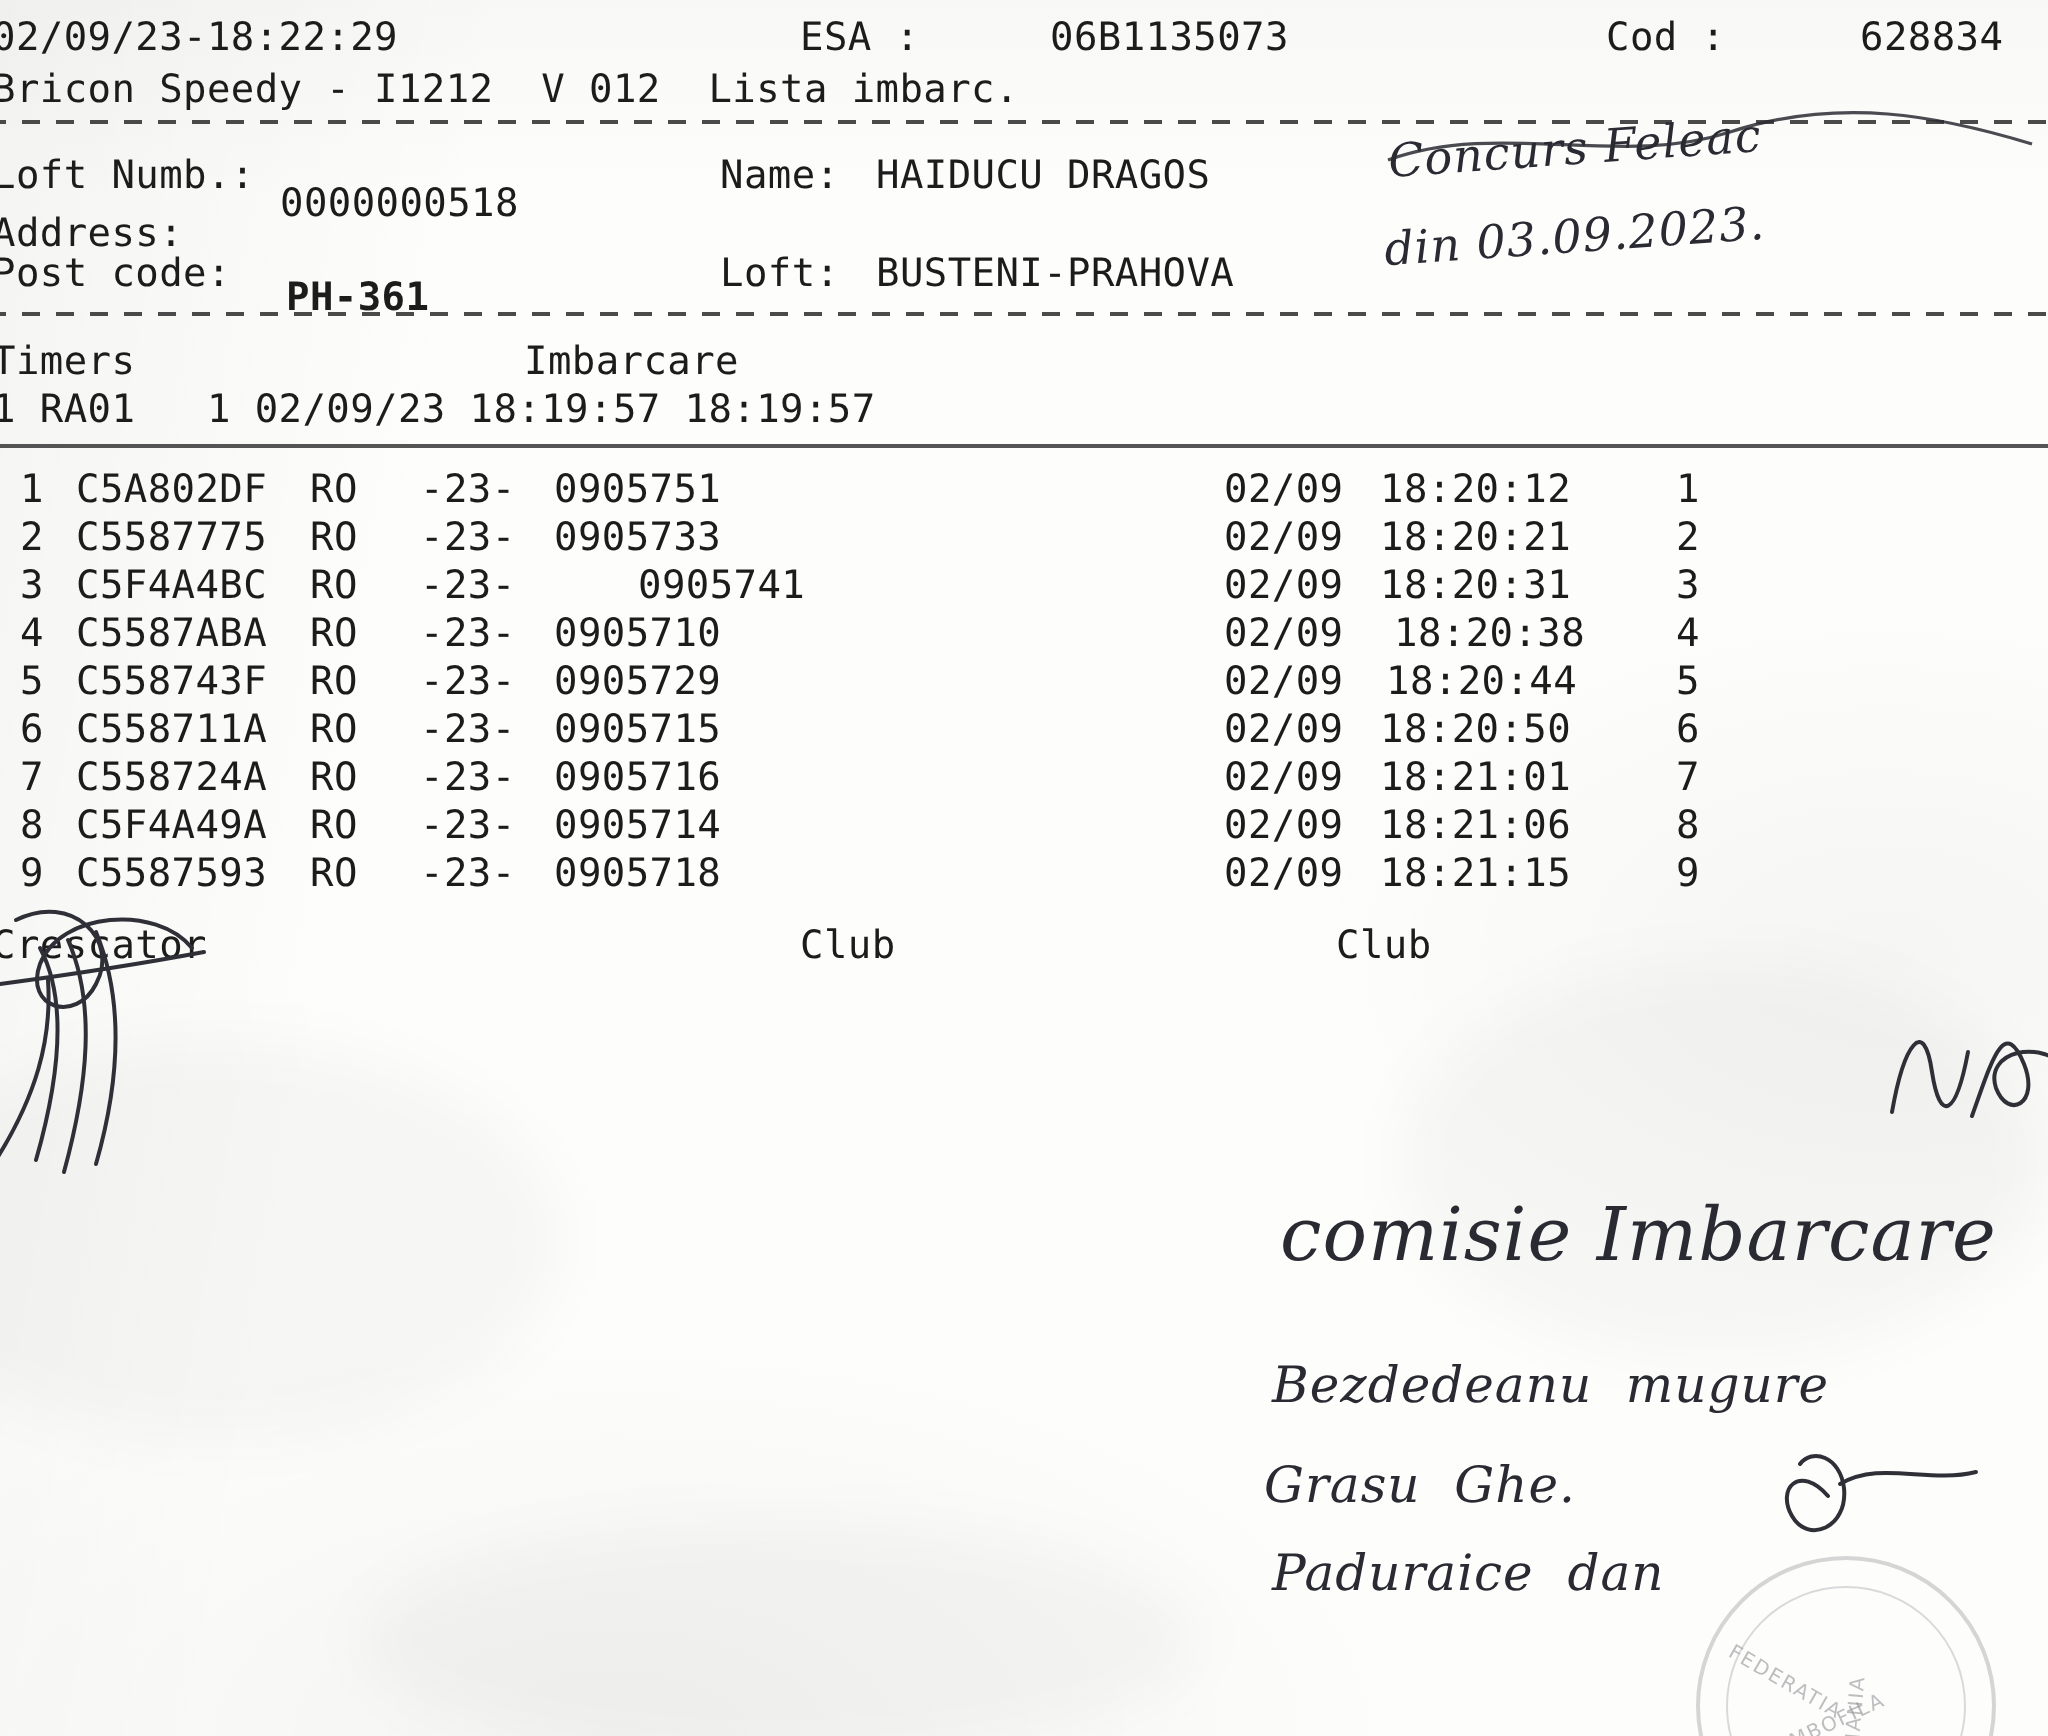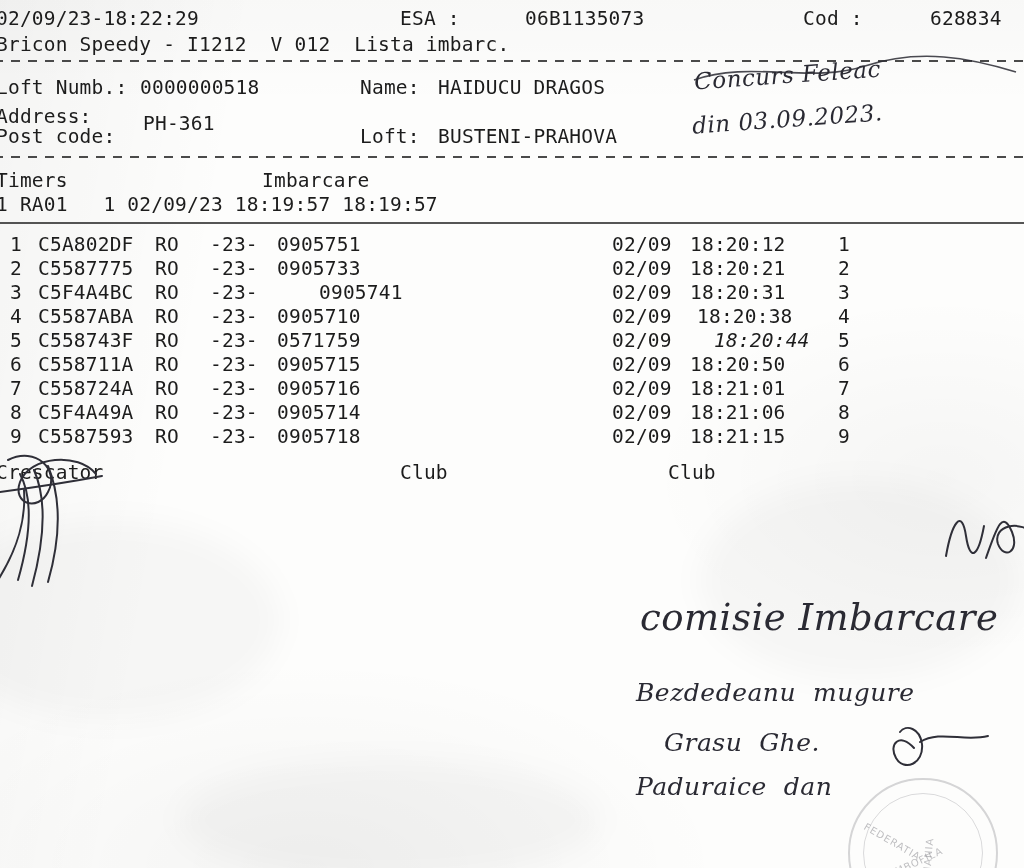--- a/index.html
+++ b/index.html
@@ -131,28 +131,28 @@
   <div class="mono abs" style="left:400px;top:6px;">ESA :</div>
   <div class="mono abs" style="left:525px;top:6px;">06B1135073</div>
   <div class="mono abs" style="left:803px;top:6px;">Cod :</div>
   <div class="mono abs" style="left:930px;top:6px;">628834</div>
 
   <div class="mono abs" style="left:-4px;top:32px;">Bricon Speedy - I1212  V 012  Lista imbarc.</div>
 
   <div class="dashrule" style="top:60px;"></div>
 
   <div class="mono abs" style="left:-4px;top:75px;">Loft Numb.:</div>
-  <div class="mono abs" style="left:140px;top:75px;text-align:center;">0000000518</div>
+  <div class="mono abs" style="left:140px;top:89px;text-align:center;">0000000518</div>
   <div class="mono abs" style="left:360px;top:75px;">Name:</div>
   <div class="mono abs" style="left:438px;top:75px;">HAIDUCU DRAGOS</div>
 
   <div class="mono abs" style="left:-4px;top:104px;">Address:</div>
 
   <div class="mono abs" style="left:-4px;top:124px;">Post code:</div>
-  <div class="mono abs" style="left:143px;top:111px;">PH-361</div>
+  <div class="mono abs" style="left:143px;top:136px;font-weight:bold;">PH-361</div>
   <div class="mono abs" style="left:360px;top:124px;">Loft:</div>
   <div class="mono abs" style="left:438px;top:124px;">BUSTENI-PRAHOVA</div>
 
   <div class="dashrule" style="top:156px;"></div>
 
   <div class="mono abs" style="left:-4px;top:168px;">Timers</div>
   <div class="mono abs" style="left:262px;top:168px;text-align:center;">Imbarcare</div>
   <div class="mono abs" style="left:-4px;top:192px;">1 RA01   1 02/09/23 18:19:57 18:19:57</div>
 
   <div class="solidrule" style="top:222px;"></div>
@@ -196,23 +196,23 @@
         <div class="mono abs" style="left: 277px; top: 0px;">0905710</div>
         <div class="mono abs" style="left: 612px; top: 0px;">02/09</div>
         <div class="mono abs" style="left: 697px; top: 0px;">18:20:38</div>
         <div class="mono abs" style="left: 838px; top: 0px;">4</div>
       </div>
       <div class="abs" style="left: 0px; top: 96px; width: 1024px; height: 24px;">
         <div class="mono abs" style="left: 10px; top: 0px;">5</div>
         <div class="mono abs" style="left: 38px; top: 0px;">C558743F</div>
         <div class="mono abs" style="left: 155px; top: 0px;">RO</div>
         <div class="mono abs" style="left: 210px; top: 0px;">-23-</div>
-        <div class="mono abs" style="left: 277px; top: 0px;">0571759</div>
-        <div class="mono abs" style="left: 612px; top: 0px;">02/09</div>
-        <div class="mono abs" style="left: 714px; top: 0px; font-style: italic;">18:20:44</div>
+        <div class="mono abs" style="left: 277px; top: 0px;">0905729</div>
+        <div class="mono abs" style="left: 612px; top: 0px;">02/09</div>
+        <div class="mono abs" style="left: 693px; top: 0px;">18:20:44</div>
         <div class="mono abs" style="left: 838px; top: 0px;">5</div>
       </div>
       <div class="abs" style="left: 0px; top: 120px; width: 1024px; height: 24px;">
         <div class="mono abs" style="left: 10px; top: 0px;">6</div>
         <div class="mono abs" style="left: 38px; top: 0px;">C558711A</div>
         <div class="mono abs" style="left: 155px; top: 0px;">RO</div>
         <div class="mono abs" style="left: 210px; top: 0px;">-23-</div>
         <div class="mono abs" style="left: 277px; top: 0px;">0905715</div>
         <div class="mono abs" style="left: 612px; top: 0px;">02/09</div>
         <div class="mono abs" style="left: 690px; top: 0px;">18:20:50</div>
@@ -275,21 +275,21 @@
 
 <svg class="scribble" style="left:940px;top:496px;" width="110" height="80" viewBox="0 0 110 80">
   <g fill="none" stroke="#2f2f38" stroke-width="2" stroke-linecap="round">
     <path d="M6 60 C12 26, 22 12, 26 40 C30 66, 38 62, 44 30"></path>
     <path d="M46 62 C56 34, 62 12, 72 36 C80 56, 64 64, 58 48 C52 30, 80 22, 96 40"></path>
   </g>
 </svg>
 
 <div class="hand hand-big abs" style="left:640px;top:596px;">comisie Imbarcare</div>
 <div class="hand hand-med abs" style="left:636px;top:678px;">Bezdedeanu  mugure</div>
-<div class="hand hand-med abs" style="left:664px;top:728px;">Grasu  Ghe.</div>
+<div class="hand hand-med abs" style="left:632px;top:728px;">Grasu  Ghe.</div>
 <div class="hand hand-med abs" style="left:636px;top:772px;">Paduraice  dan</div>
 
 <svg class="scribble" style="left:884px;top:716px;" width="110" height="60" viewBox="0 0 110 60">
   <g fill="none" stroke="#2f2f38" stroke-width="2" stroke-linecap="round">
     <path d="M30 32 C16 16, 4 28, 12 42 C20 56, 40 48, 38 28 C36 12, 22 8, 16 16"></path>
     <path d="M36 26 C56 14, 80 26, 104 20"></path>
   </g>
 </svg>
 
 <div class="stamp" style="left:848px;top:778px;">

